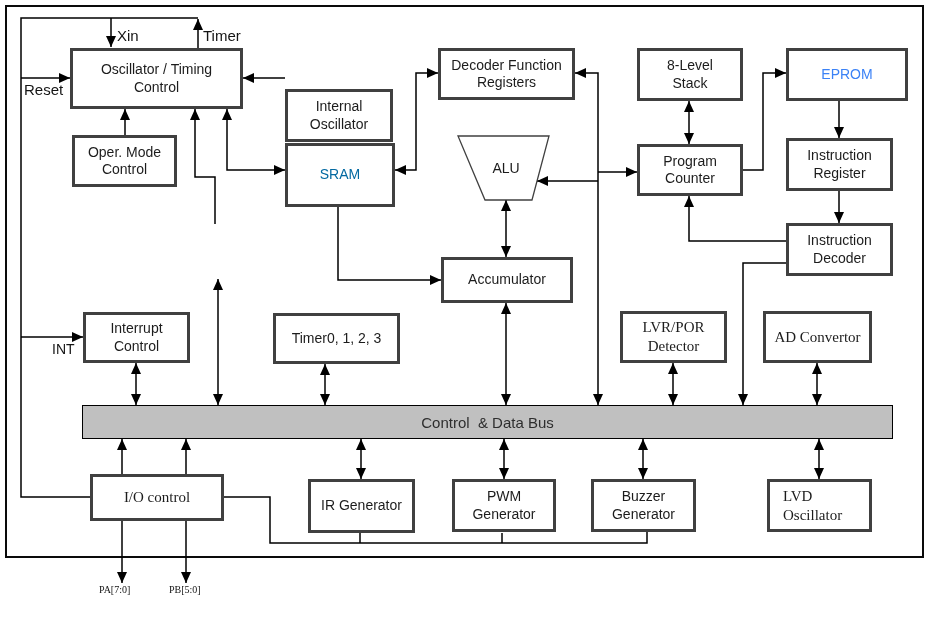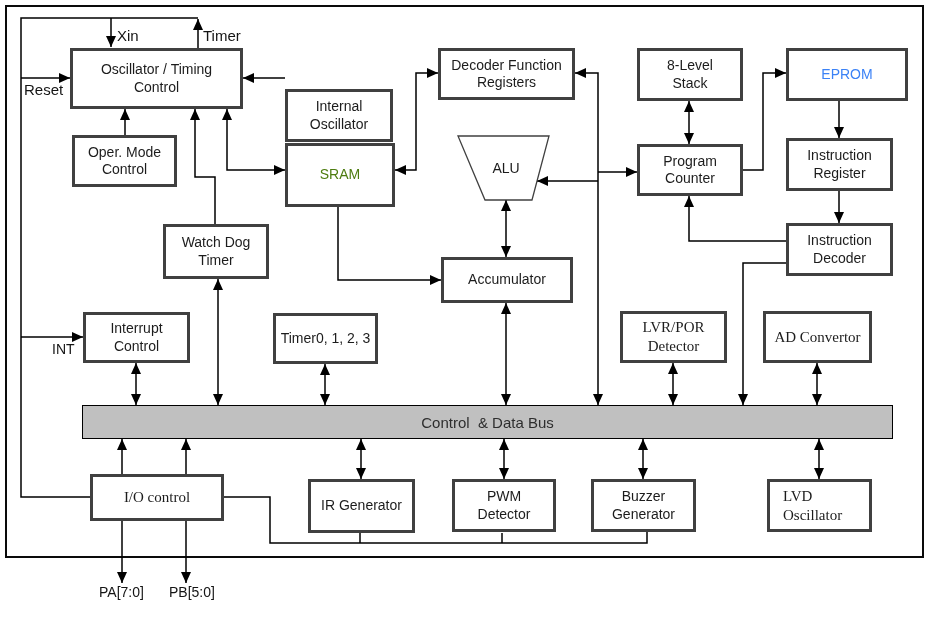--- a/index.html
+++ b/index.html
@@ -6,21 +6,21 @@
   .stage{position:relative;background:#ffffff;font-family:"Liberation Sans",sans-serif;overflow:hidden;}
   .outer-border{position:absolute;border:2px solid #0a0a0a;background:transparent;}
   svg.wires{position:absolute;left:0;top:0;}
   .box{position:absolute;background:#ffffff;border:3px solid #3b82f6;display:flex;align-items:center;justify-content:center;text-align:center;font-size:14px;line-height:1.25;color:#1c1c1c;white-space:pre-line;box-sizing:border-box;}
   .box.serif{font-family:"Liberation Serif",serif;font-size:15px;}
   .box.align-left{justify-content:flex-start;text-align:left;padding-left:13px;}
   .bus{position:absolute;border:1px solid #000;display:flex;align-items:center;justify-content:center;box-sizing:border-box;}
   .bus span{font-size:15px;color:#2e2e2e;white-space:pre;}
   .alu-label{position:absolute;transform:translate(-50%,-50%);font-size:14px;color:#1c1c1c;}
   .port-label{position:absolute;font-size:15px;color:#141414;white-space:pre;}
-  [data-name="label-pa"],[data-name="label-pb"]{font-size:14px;}
+  [data-name="label-pa"],[data-name="label-pb"]{font-size:10px;font-family:Liberation Serif, serif;}
   [data-name="label-int"]{font-size:14px;}
 </style>
 </head>
 <body>
 
 <div class="stage" data-name="block-diagram" style="width: 930px; height: 618px;">
   <div class="outer-border" data-name="diagram-border" style="left: 5px; top: 5px; width: 915px; height: 549px;"></div>
   <svg class="wires" data-name="wires-svg" width="930" height="618" viewBox="0 0 930 618">
       <polyline points="198,48 198,19" fill="none" stroke="#000000" stroke-width="1.5" data-name="wire-0"></polyline>
       <polyline points="198,18 21,18 21,497 90,497" fill="none" stroke="#000000" stroke-width="1.5" data-name="wire-1"></polyline>
@@ -119,40 +119,38 @@
 Control</div>
     <div class="box" data-name="block-internal-oscillator" style="left: 285px; top: 53px; width: 108px; height: 53px; border-color: rgb(64, 64, 64); color: rgb(28, 28, 28); margin-top: 36px;">Internal
 Oscillator</div>
     <div class="box" data-name="block-system-function-registers" style="left: 438px; top: 48px; width: 137px; height: 52px; border-color: rgb(64, 64, 64); color: rgb(28, 28, 28);">Decoder Function
 Registers</div>
     <div class="box" data-name="block-eight-level-stack" style="left: 637px; top: 48px; width: 106px; height: 53px; border-color: rgb(64, 64, 64); color: rgb(28, 28, 28);">8-Level
 Stack</div>
     <div class="box" data-name="block-eprom" style="left: 786px; top: 48px; width: 122px; height: 53px; border-color: rgb(64, 64, 64); color: #3b82f6;">EPROM</div>
     <div class="box" data-name="block-oper-mode-control" style="left: 72px; top: 135px; width: 105px; height: 52px; border-color: rgb(64, 64, 64); color: rgb(28, 28, 28);">Oper. Mode
 Control</div>
-    <div class="box" data-name="block-sram" style="left: 285px; top: 143px; width: 110px; height: 64px; border-color: rgb(64, 64, 64); color: #4d7c0f;">SRAM</div>
+    <div class="box" data-name="block-sram" style="left: 285px; top: 143px; width: 110px; height: 64px; border-color: rgb(64, 64, 64); color: #0369a1;">SRAM</div>
     <div class="box" data-name="block-program-counter" style="left: 637px; top: 144px; width: 106px; height: 52px; border-color: rgb(64, 64, 64); color: rgb(28, 28, 28);">Program
 Counter</div>
     <div class="box" data-name="block-instruction-register" style="left: 786px; top: 138px; width: 107px; height: 53px; border-color: rgb(64, 64, 64); color: rgb(28, 28, 28);">Instruction
 Register</div>
-    <div class="box" data-name="block-watch-dog-timer" style="left: 163px; top: 224px; width: 106px; height: 55px; border-color: rgb(64, 64, 64); color: rgb(28, 28, 28);">Watch Dog
-Timer</div>
     <div class="box" data-name="block-instruction-decoder" style="left: 786px; top: 223px; width: 107px; height: 53px; border-color: rgb(64, 64, 64); color: rgb(28, 28, 28);">Instruction
 Decoder</div>
     <div class="box" data-name="block-accumulator" style="left: 441px; top: 257px; width: 132px; height: 46px; border-color: rgb(64, 64, 64); color: rgb(28, 28, 28);">Accumulator</div>
     <div class="box" data-name="block-interrupt-control" style="left: 83px; top: 312px; width: 107px; height: 51px; border-color: rgb(64, 64, 64); color: rgb(28, 28, 28);">Interrupt
 Control</div>
-    <div class="box" data-name="block-timer0-1-2-3" style="left: 273px; top: 313px; width: 105px; height: 51px; border-color: rgb(64, 64, 64); color: rgb(28, 28, 28);">Timer0, 1, 2, 3</div>
+    <div class="box" data-name="block-timer0-1-2-3" style="left: 273px; top: 313px; width: 127px; height: 51px; border-color: rgb(64, 64, 64); color: rgb(28, 28, 28);">Timer0, 1, 2, 3</div>
     <div class="box serif" data-name="block-lvr-por-detector" style="left: 620px; top: 311px; width: 107px; height: 52px; border-color: rgb(64, 64, 64); color: rgb(28, 28, 28);">LVR/POR
 Detector</div>
     <div class="box serif" data-name="block-ad-convertor" style="left: 763px; top: 311px; width: 109px; height: 52px; border-color: rgb(64, 64, 64); color: rgb(28, 28, 28);">AD Convertor</div>
     <div class="box serif" data-name="block-io-control" style="left: 90px; top: 474px; width: 134px; height: 47px; border-color: rgb(64, 64, 64); color: rgb(28, 28, 28);">I/O control</div>
     <div class="box" data-name="block-ir-generator" style="left: 308px; top: 479px; width: 107px; height: 54px; border-color: rgb(64, 64, 64); color: rgb(28, 28, 28);">IR Generator</div>
     <div class="box" data-name="block-pwm-generator" style="left: 452px; top: 479px; width: 104px; height: 53px; border-color: rgb(64, 64, 64); color: rgb(28, 28, 28);">PWM
-Detector</div>
+Generator</div>
     <div class="box" data-name="block-buzzer-generator" style="left: 591px; top: 479px; width: 105px; height: 53px; border-color: rgb(64, 64, 64); color: rgb(28, 28, 28);">Buzzer
 Generator</div>
     <div class="box serif align-left" data-name="block-lvd-comparator" style="left: 767px; top: 479px; width: 105px; height: 53px; border-color: rgb(64, 64, 64); color: rgb(28, 28, 28);">LVD
 Oscillator</div>
     <div class="alu-label" data-name="block-alu-label" style="left: 506px; top: 168px;">ALU</div>
     <div class="port-label" data-name="label-xin" style="left: 117px; top: 27px;">Xin</div>
     <div class="port-label" data-name="label-xout" style="left: 203px; top: 27px;">Timer</div>
     <div class="port-label" data-name="label-reset" style="left: 24px; top: 81px;">Reset</div>
     <div class="port-label" data-name="label-int" style="left: 52px; top: 341px;">INT</div>
     <div class="port-label" data-name="label-pa" style="left: 99px; top: 584px;">PA[7:0]</div>

